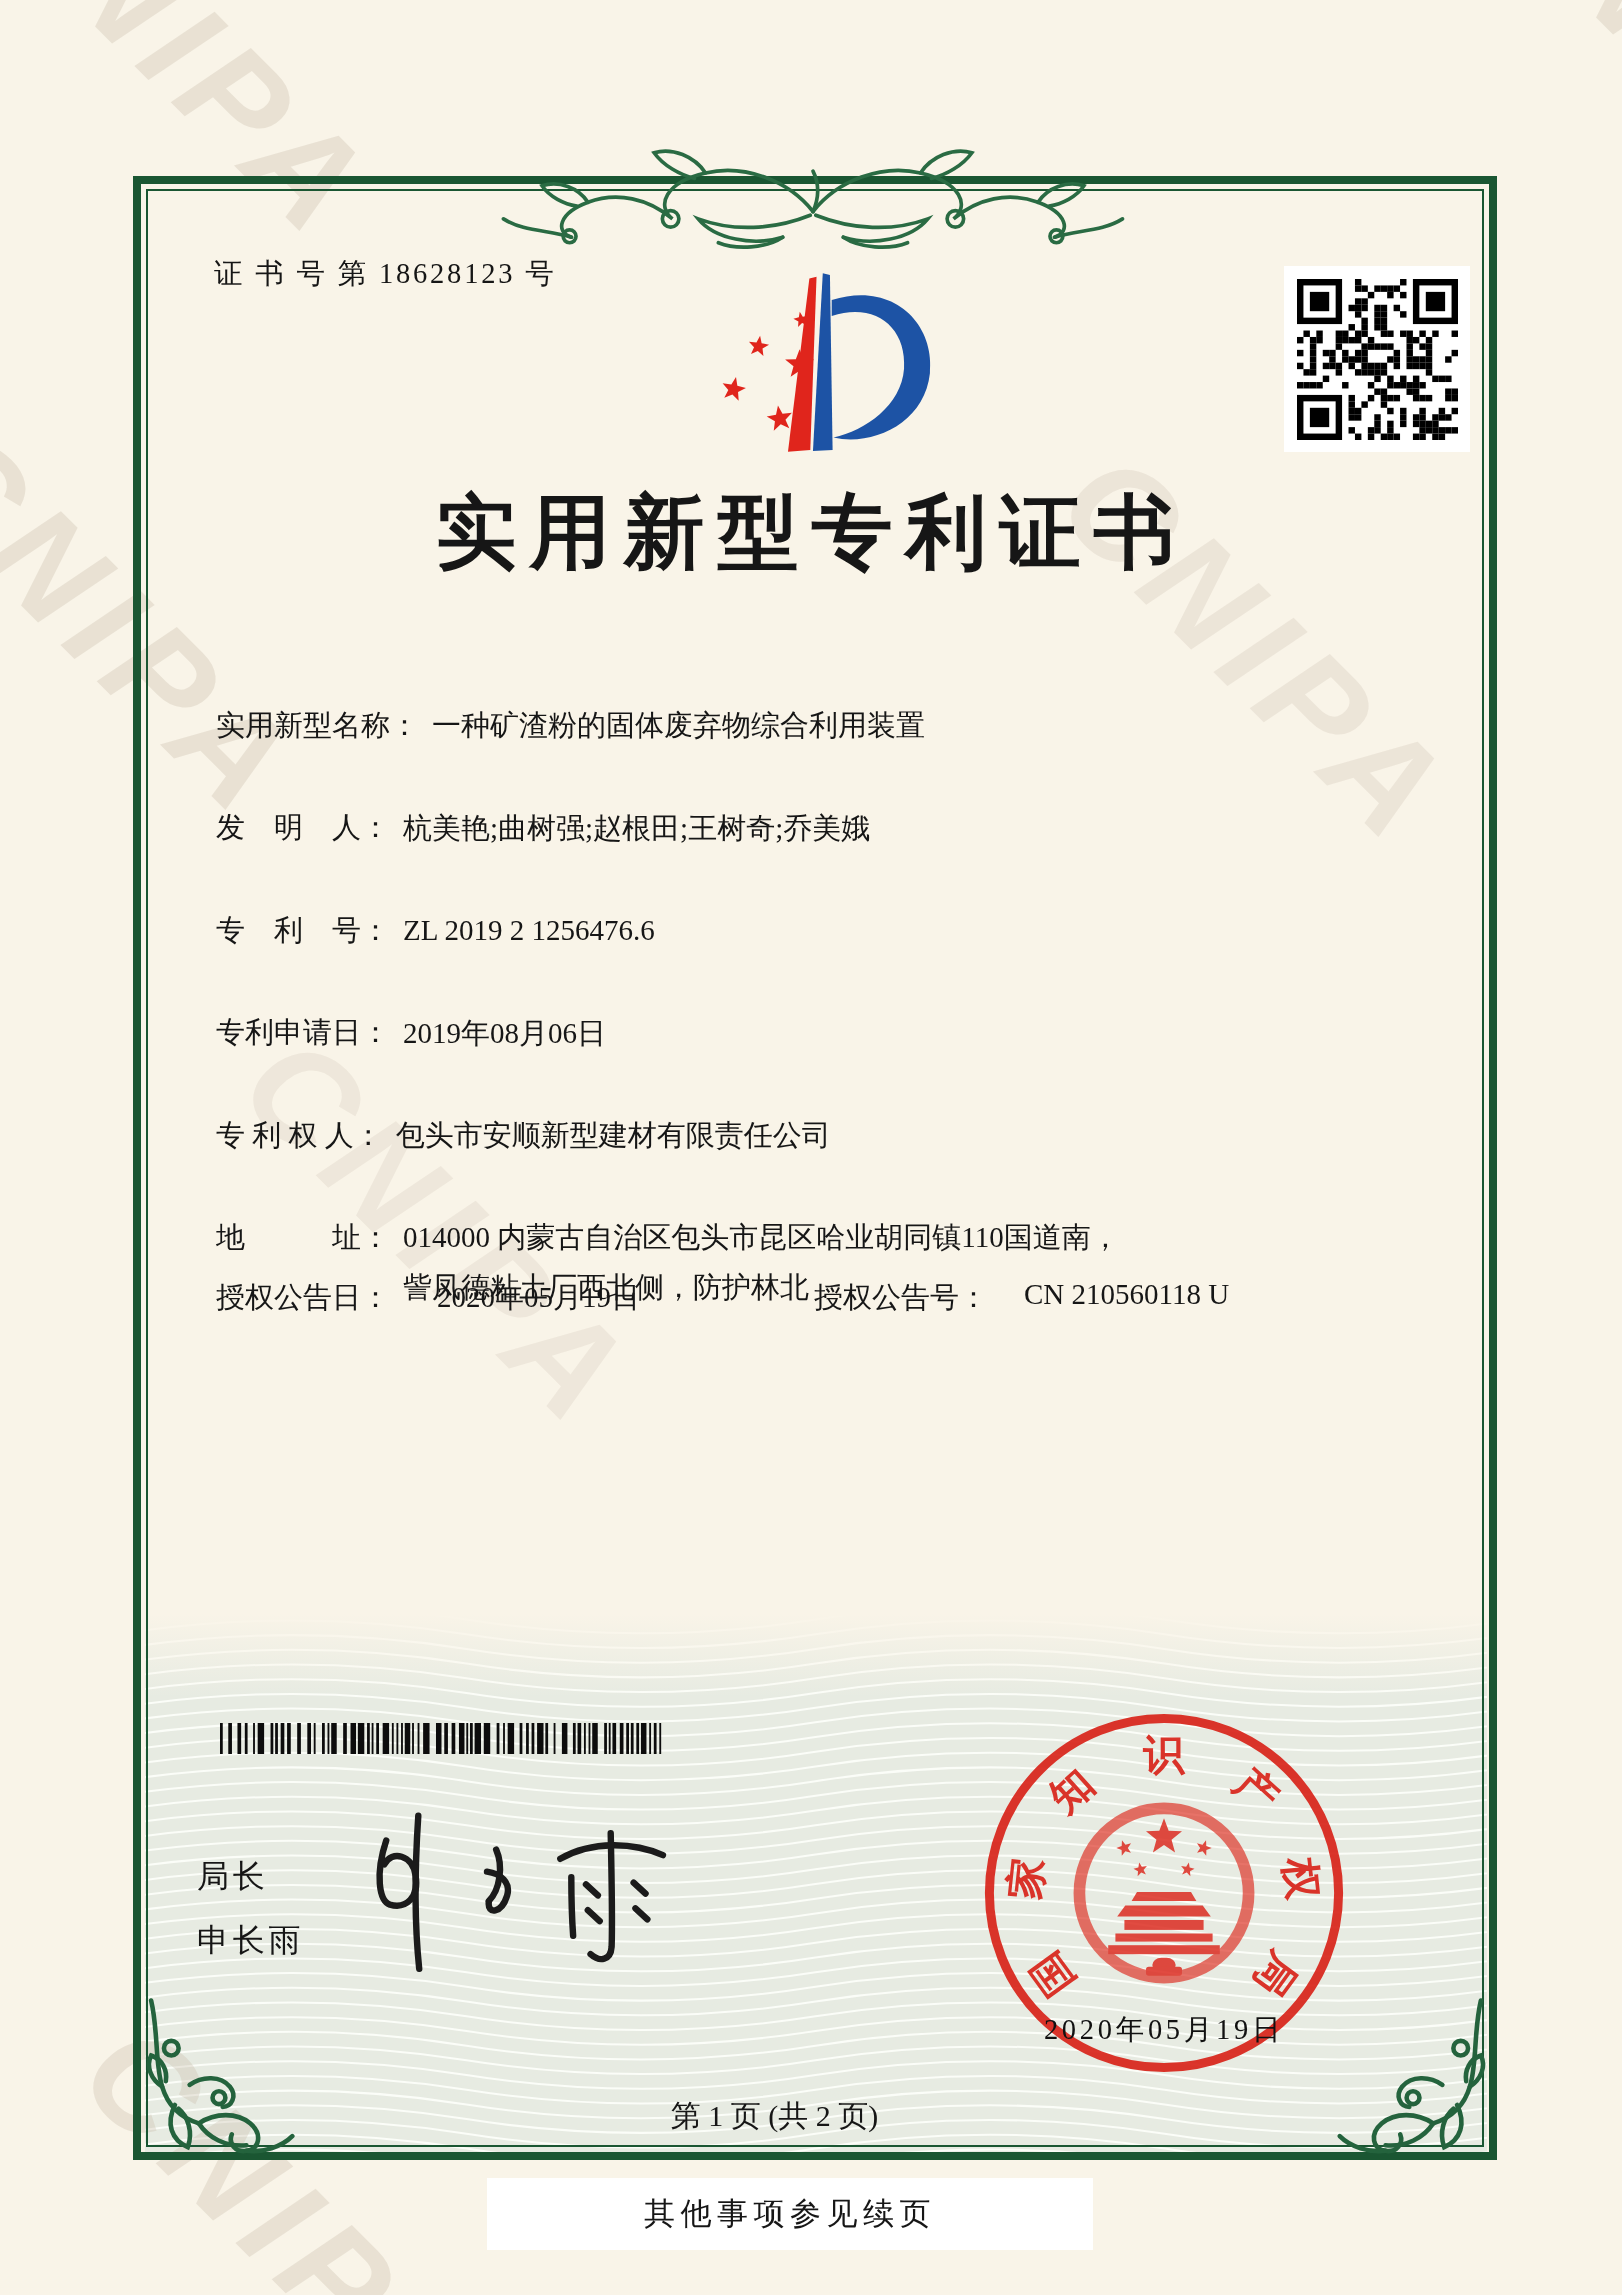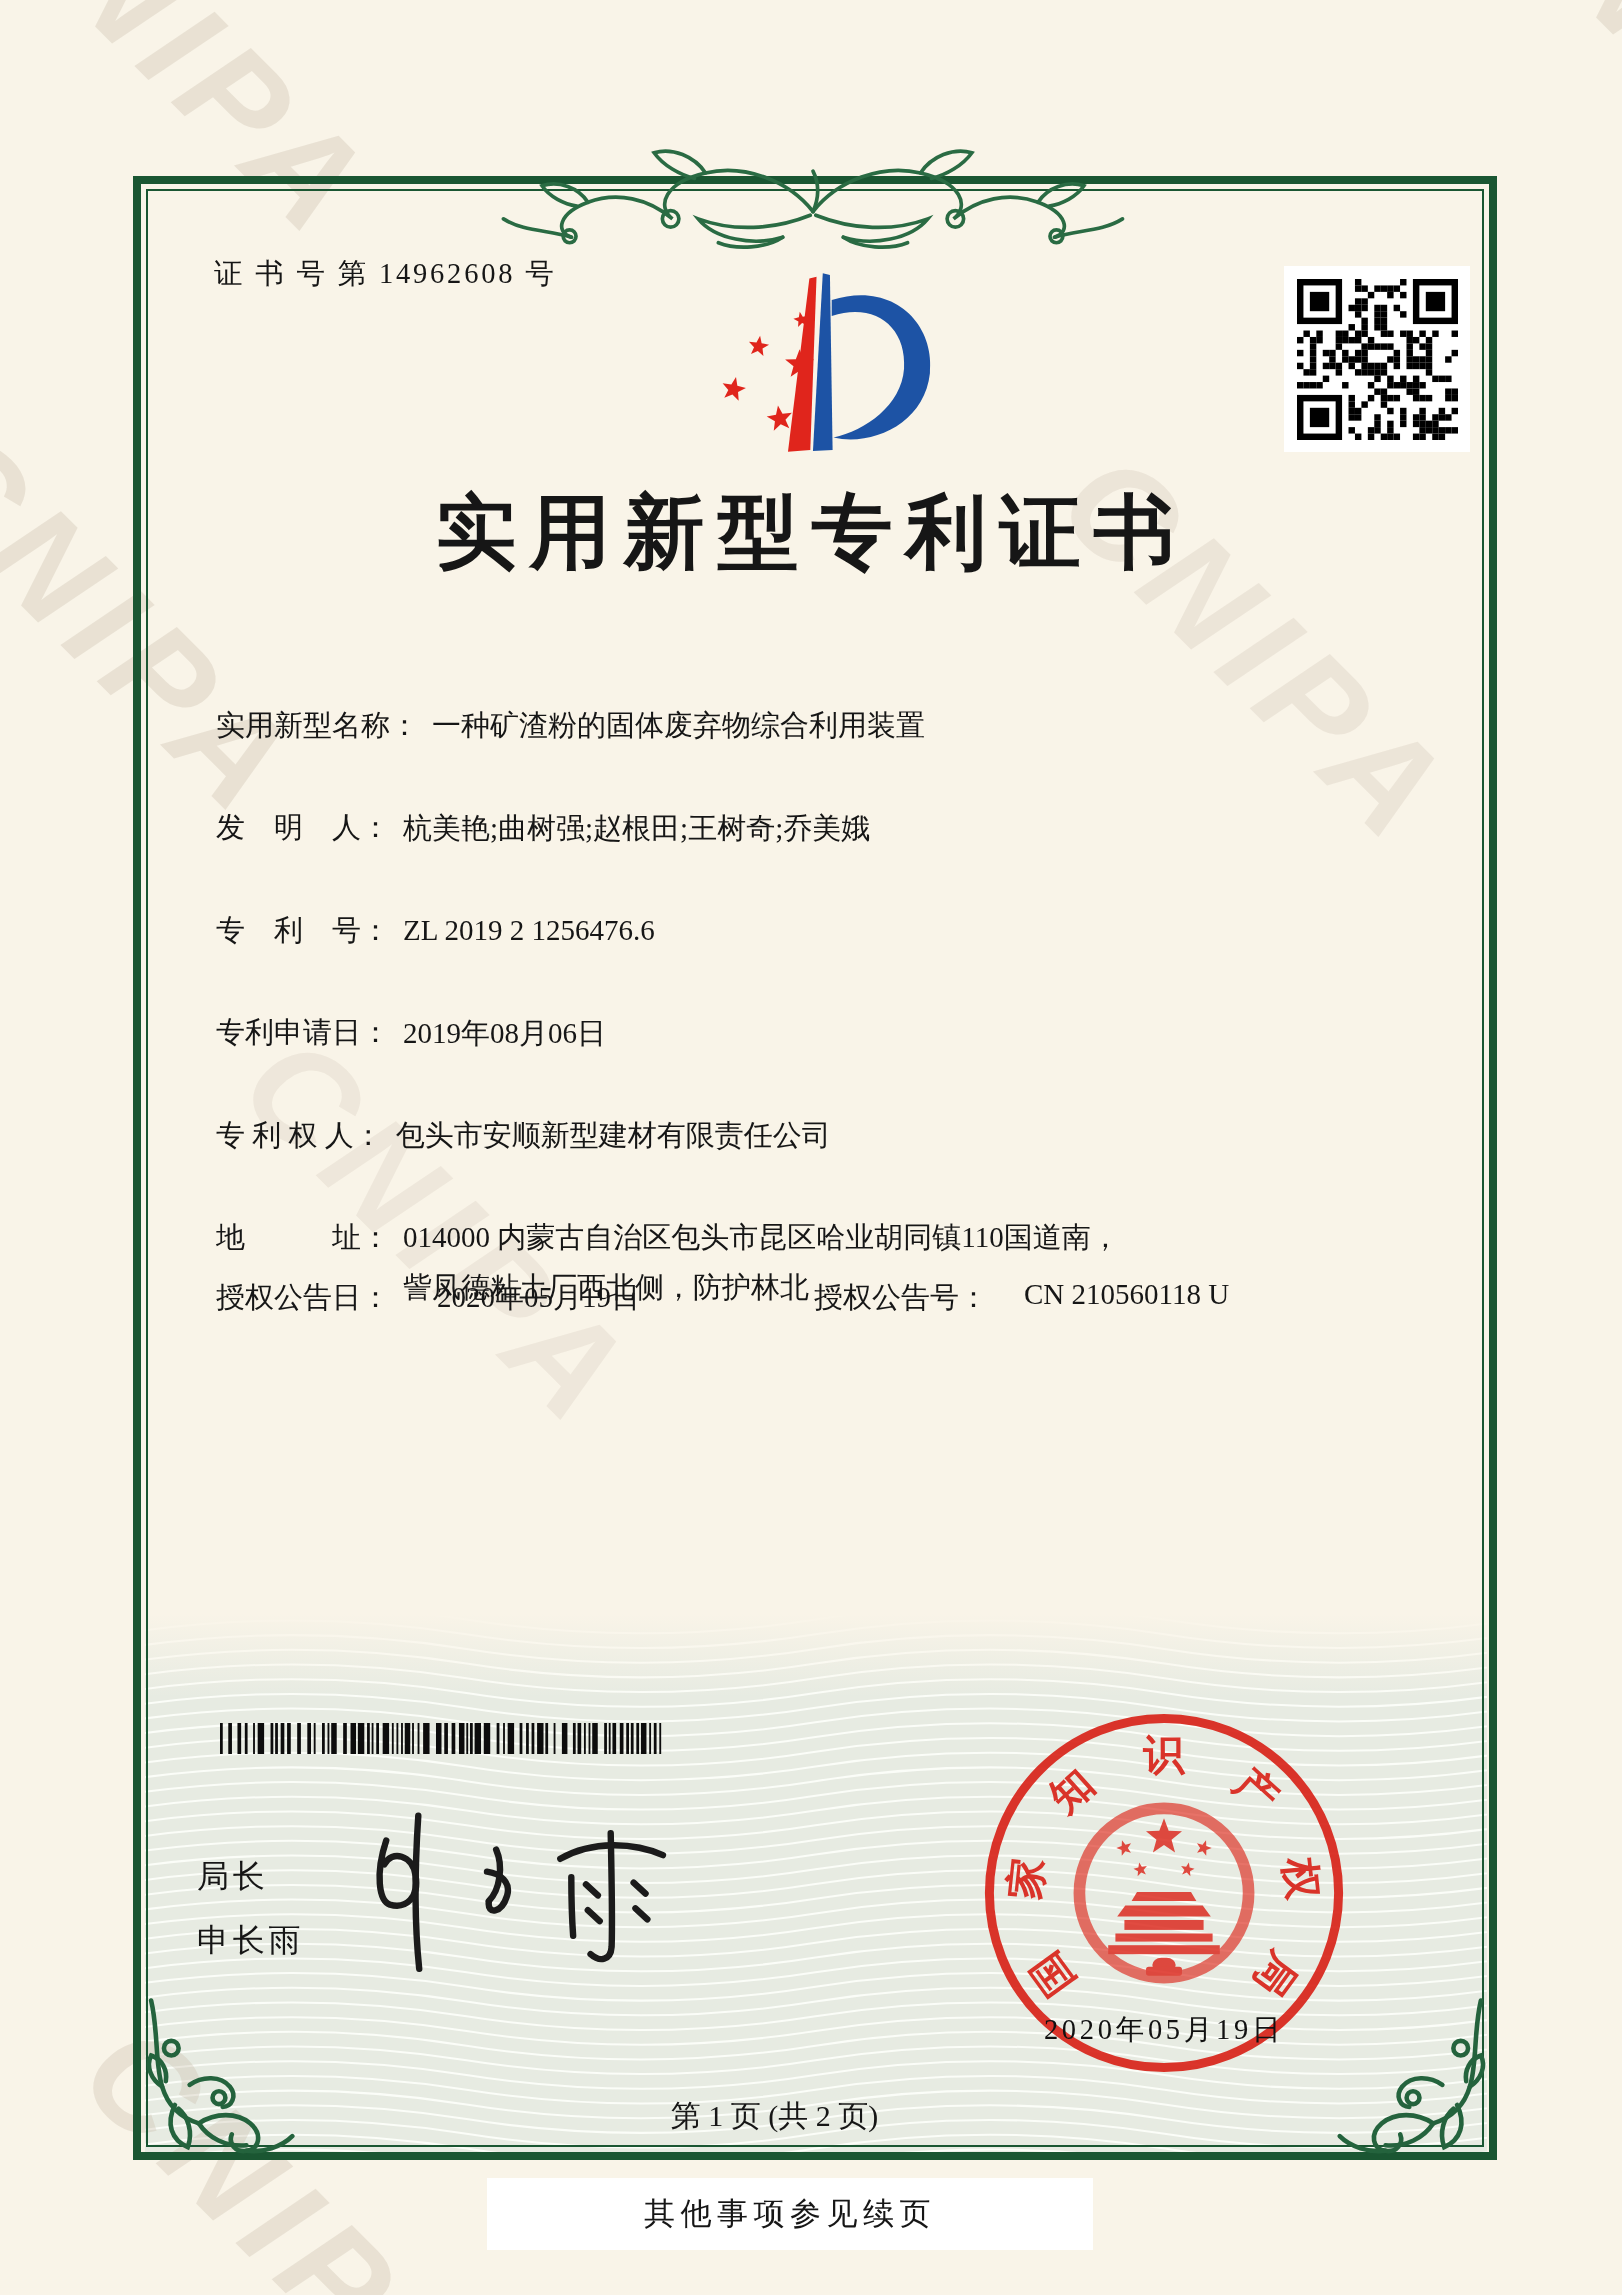--- a/index.html
+++ b/index.html
@@ -182,21 +182,21 @@
       <path d="M40,120 C30,140 36,158 54,166 C60,150 54,132 44,124"></path>
       <path d="M66,140 C84,128 108,128 122,140 C136,152 132,168 118,170 C106,172 98,162 102,152"></path>
       <path d="M66,140 C76,156 96,166 118,164"></path>
       <path d="M118,170 C136,172 156,166 168,154"></path>
       <path d="M56,98 C70,88 90,88 100,100 C108,110 102,122 92,122"></path>
       <circle cx="36" cy="58" r="8"></circle>
       <circle cx="88" cy="112" r="7"></circle>
     </g>
   </svg>
 
-  <div class="cert-no">证 书 号 第 14962608 号</div>
+  <div class="cert-no">证 书 号 第 18628123 号</div>
 
   <svg class="logo" viewBox="0 0 280 230">
     <g>
         <polygon points="116.2,53.2 119.6,58.6 125.8,57.6 121.8,62.4 124.6,68.1 118.8,65.7 114.3,70.2 114.7,63.9 109.1,61.0 115.2,59.4" fill="#e0251c"></polygon>
         <polygon points="71.8,80.1 73.5,88.4 81.8,90.0 74.5,94.3 75.5,102.7 69.2,97.0 61.6,100.5 65.0,92.8 59.3,86.6 67.7,87.5" fill="#e0251c"></polygon>
         <polygon points="116.0,95.0 120.2,106.2 132.2,106.7 122.8,114.2 126.0,125.8 116.0,119.1 106.0,125.8 109.2,114.2 99.8,106.7 111.8,106.2" fill="#e0251c"></polygon>
         <polygon points="44.8,126.3 46.3,136.0 55.9,138.4 47.1,142.9 47.8,152.7 40.8,145.8 31.7,149.5 36.2,140.7 29.8,133.1 39.6,134.7" fill="#e0251c"></polygon>
         <polygon points="91.8,158.2 96.9,167.4 107.4,166.3 100.2,174.0 104.5,183.7 94.9,179.2 87.1,186.3 88.4,175.8 79.2,170.5 89.6,168.5" fill="#e0251c"></polygon>
       </g>
     <polygon points="127,16 135,14 128,208 103,210" fill="#e0251c"></polygon>

